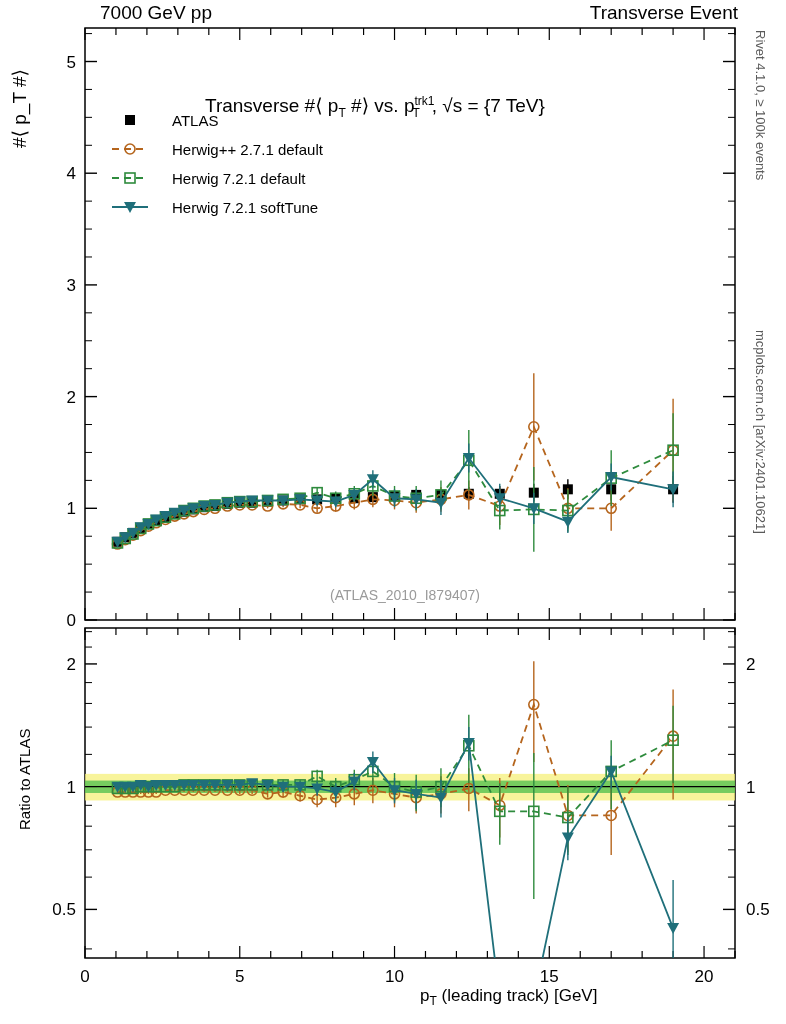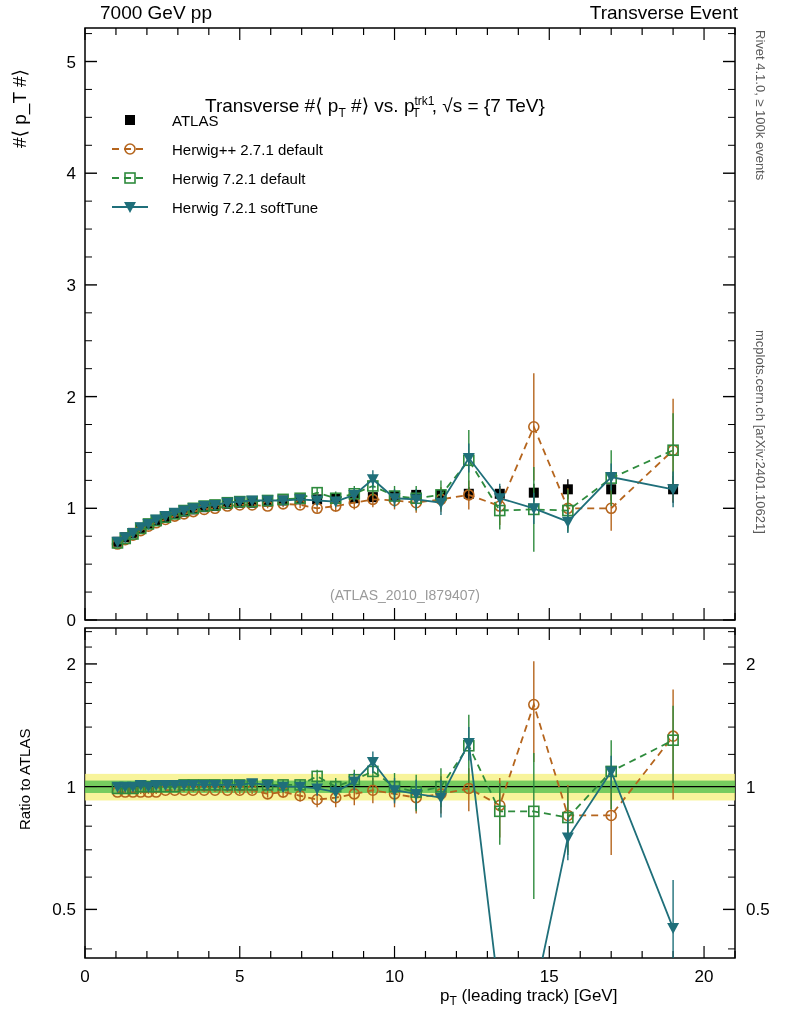--- a/index.html
+++ b/index.html
@@ -2,21 +2,21 @@
 <html><head>
 <meta charset="utf-8">
 <style>
   html,body{margin:0;padding:0;background:#ffffff;}
   body{width:786px;height:1024px;font-family:"Liberation Sans",sans-serif;color:#000;}
   #root{position:relative;width:786px;height:1024px;overflow:hidden;}
 
   .txt{position:absolute;white-space:nowrap;}
   .hdr{font-size:19px;text-align:center;}
   .side{font-size:13px;color:#5a5a5a;transform-origin:0 0;}
-  .axlabel{font-size:17px;margin-left:20px;}
+  .axlabel{font-size:17px;}
 
   svg{position:absolute;left:0;top:0;overflow:visible;}
   .watermark{font-size:14px;fill:#9a9a9a;}
 </style>
 </head>
 <body>
 
 <div id="root">
 
   <div class="txt hdr" style="left:100px;top:2px;">7000 GeV pp</div>

